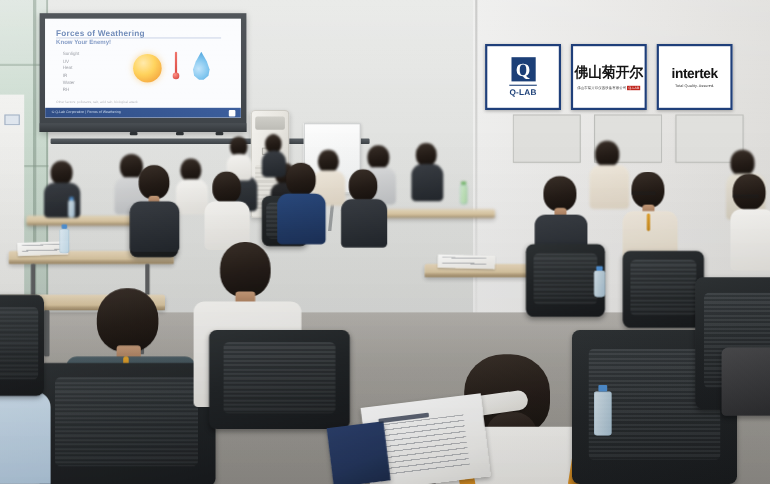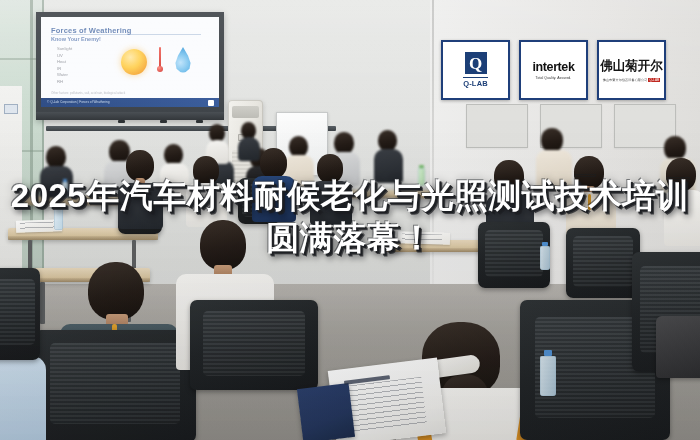--- a/index.html
+++ b/index.html
@@ -645,35 +645,31 @@
 
     <div class="logo-box">
       <div class="logo-inner">
         <div class="qlab-mark">Q</div>
         <div class="qlab-text">Q-LAB</div>
       </div>
     </div>
 
     <div class="logo-box">
       <div class="logo-inner">
-        <div class="itk-text">intertek</div>
-        <div class="itk-sub">Total Quality. Assured.</div>
-      </div>
-    </div>
-
-    <div class="logo-box">
-      <div class="logo-inner">
         <div class="cal-text">佛山菊开尔</div>
         <div class="cal-sub">
           <span>佛山市菊开尔仪器设备有限公司</span>
           <span class="red">Q-LAB</span>
         </div>
       </div>
     </div>
 
+    <div class="logo-box">
+      <div class="logo-inner">
+        <div class="itk-text">intertek</div>
+        <div class="itk-sub">Total Quality. Assured.</div>
+      </div>
+    </div>
+
   </div>
 
-  <div class="title-wrap">
-    <div class="title-line l1">2025年汽车材料耐候老化与光照测试技术培训</div>
-    <div class="title-line l2">圆满落幕！</div>
-  </div>
 
 </div>
 
 </body></html>

